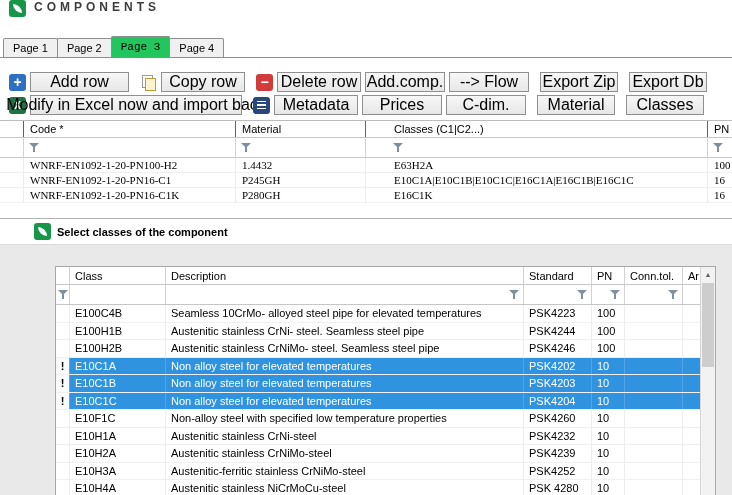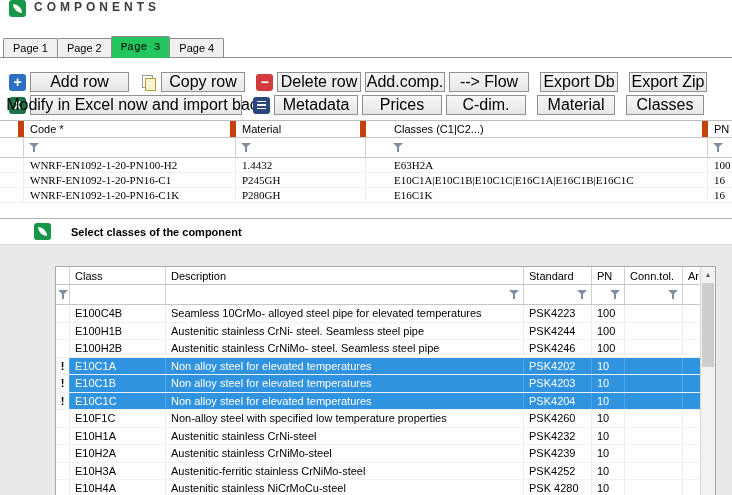--- a/index.html
+++ b/index.html
@@ -36,34 +36,34 @@
   .ic-meta .bars{width:9px;height:8px;background:repeating-linear-gradient(#fff 0 1.5px,transparent 1.5px 3.5px);}
   .ic-copy{position:relative;width:17px;height:17px;flex:none;}
   .ic-copy .s1{position:absolute;left:2px;top:1px;width:9px;height:11px;background:#fff;border:1px solid #9a9a9a;}
   .ic-copy .s2{position:absolute;left:5px;top:4px;width:9px;height:11px;background:#fdf3cf;border:1px solid #b99a3a;}
 
   
   .mtable{position:absolute;top:62px;left:0;right:0;border-top:1px solid #bcbcbc;background:#fff;}
   .mrow{display:flex;width:100%;box-sizing:border-box;}
   .mrow>div{box-sizing:border-box;display:flex;align-items:center;overflow:hidden;white-space:nowrap;}
   .mhead{height:17px;border-bottom:1px solid #c6c6c6;}
-  .mhead>div{border-right:6px solid #c2410c;padding-left:6px;}
+  .mhead>div{border-right:1px solid #c2410c;padding-left:6px;}
   .mfilter{height:20px;border-bottom:1px solid #c6c6c6;}
   .mfilter>div{border-right:1px solid #d2d2d2;padding-left:5px;}
   .mdata{height:15px;border-bottom:1px solid #f0f0f0;}
   .mdata>div{border-right:1px solid #ededed;padding-left:6px;font-family:Liberation Serif, serif;}
   .cg{width:24px;flex:none;padding-left:0 !important;}
   .cc{width:212px;flex:none;}
   .cm{width:130px;flex:none;}
   .ccl{width:320px;flex:none;margin-left:22px;}
   .cp{flex:1;border-right:none !important;}
 
   
   .dialog{position:absolute;top:218px;left:0;right:0;bottom:0;background:#e9e9e9;border-top:1px solid #b2b2b2;box-sizing:border-box;}
-  .dtitle{height:25px;background:#fff;display:flex;align-items:center;gap:20px;padding-left:34px;border-bottom:1px solid #dadada;}
+  .dtitle{height:25px;background:#fff;display:flex;align-items:center;gap:6px;padding-left:34px;border-bottom:1px solid #dadada;}
   .dtitle .t{font-weight:bold;}
   .dwrap{position:absolute;left:55px;top:47px;right:16px;bottom:0;background:#fff;
          border:1px solid #a8a8a8;border-bottom:none;display:flex;box-sizing:border-box;}
   .dtable{flex:1;min-width:0;}
   .drow{display:flex;width:100%;box-sizing:border-box;}
   .drow>div{box-sizing:border-box;display:flex;align-items:center;overflow:hidden;white-space:nowrap;}
   .dhead{height:18px;border-bottom:1px solid #c6c6c6;}
   .dhead>div{border-right:1px solid #d2d2d2;padding-left:5px;}
   .dfilter{height:20px;border-bottom:1px solid #c6c6c6;}
   .dfilter>div{border-right:1px solid #d2d2d2;justify-content:flex-end;padding-right:4px;}
@@ -112,22 +112,22 @@
       <div class="btn w97">Add row</div>
       <div class="ic-copy ml8">
           <span class="s1"></span>
           <span class="s2"></span>
         </div>
       <div class="btn w82">Copy row</div>
       <div class="ic ic-minus ml8">−</div>
       <div class="btn w82">Delete row</div>
       <div class="btn w78">Add.comp.</div>
       <div class="btn w78">--&gt; Flow</div>
+      <div class="btn w76 ml8">Export Zip</div>
       <div class="btn w76 ml8">Export Db</div>
-      <div class="btn w76 ml8">Export Zip</div>
     </div>
 
     <div class="tb tb2">
       <div class="ic ic-excel">X</div>
       <div class="btn w210">Modify in Excel now and import back</div>
       <div class="ic ic-meta ml8">
           <div class="bars"></div>
         </div>
       <div class="btn w82">Metadata</div>
       <div class="btn w78">Prices</div>

